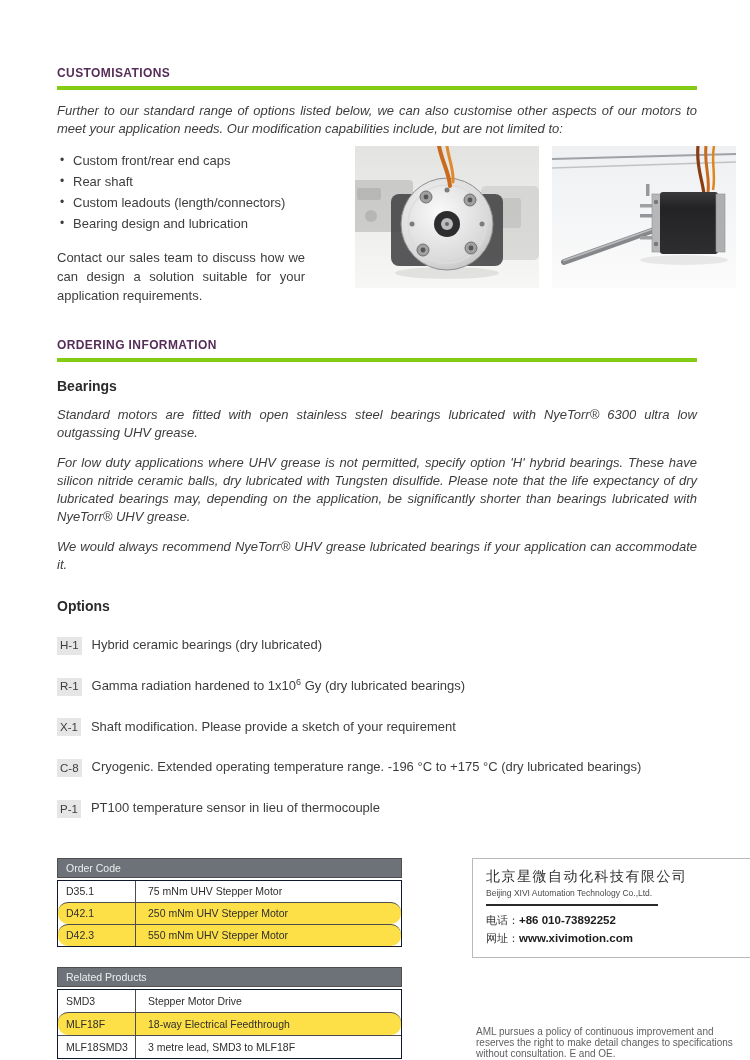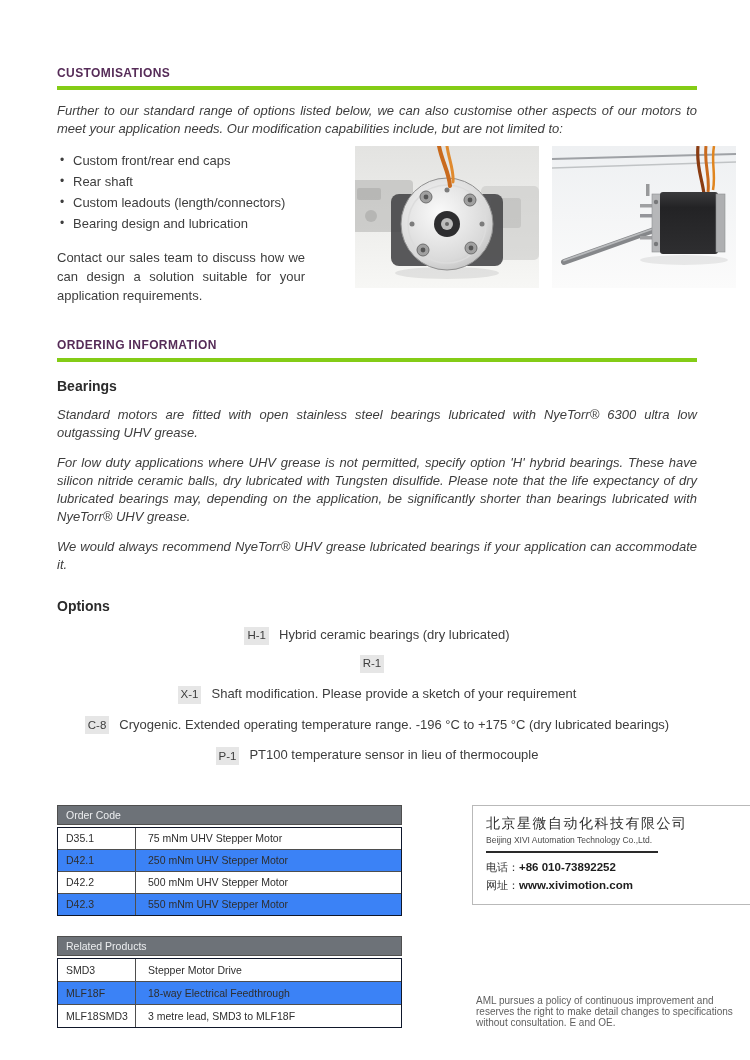--- a/index.html
+++ b/index.html
@@ -27,38 +27,38 @@
   ul.bullets li::before{content:"\2022";position:absolute;left:3px;top:0;font-size:12px;color:#3d3d3d;}
   .contact{font-size:13px;line-height:19px;text-align:justify;margin-top:14px;width:248px;}
   .photos{display:flex;gap:13px;}
   .photo{width:184px;height:142px;flex:none;overflow:hidden;}
   .photo svg{display:block;}
 
   .sub-head{font-size:14px;font-weight:bold;color:#2b2b2b;margin-top:16px;}
 
   
   .opt-list{margin-top:4px;}
-  .opt-row{display:flex;align-items:baseline;margin-top:10px;font-size:13px;line-height:15px;justify-content:center;}
+  .opt-row{display:flex;align-items:baseline;margin-top:20px;font-size:13px;line-height:15px;}
   .opt-badge{background:#e6e6e6;color:#3d3d3d;font-size:11.5px;padding:1.5px 3px;margin-right:10px;flex:none;}
   .opt-text sup{font-size:9px;}
 
   
   .bottom{display:flex;margin-top:40px;align-items:stretch;}
   .tables-col{width:387px;flex:none;}
   .tbl{width:345px;font-size:10.5px;color:#2e2e2e;}
   .tbl.related{margin-top:20px;}
   .tbl-head{
     background:#6d7278;color:#eceef0;border:1px solid #4e4e4e;
     height:18px;line-height:18px;padding-left:8px;font-size:10.5px;
   }
   .tbl-body{margin-top:2px;border:1px solid #0f172a;}
   .tbl-row{display:flex;height:21px;line-height:21px;border-top:1px solid #4e4e4e;background:#fff;}
   .tbl.related .tbl-row{height:22px;line-height:22px;}
   .tbl-row:first-child{border-top:none;}
-  .tbl-row.alt{background:#3b82f6;}
+  .tbl-row.alt{background:#fde047;border-radius:10px;}
   .cell-code{width:78px;flex:none;border-right:1px solid #4e4e4e;padding-left:8px;box-sizing:border-box;}
   .cell-desc{padding-left:12px;}
 
   .right-col{margin-left:28px;flex:1;display:flex;flex-direction:column;justify-content:space-between;}
   .supplier{border:1px solid #b9b9b9;width:282px;box-sizing:border-box;padding:9px 13px 11px;}
   .cn-name{font-size:14px;color:#2f2f2f;letter-spacing:1.5px;}
   .en-name{font-size:8.5px;color:#4a4a4a;margin-top:2px;}
   .sup-rule{border:none;border-top:2px solid #2a2a2a;width:172px;margin:6px 0 7px;}
   .sup-line{font-size:11px;margin-top:3px;color:#333;}
   .sup-line b{font-size:11.5px;color:#1d1d1d;}
@@ -176,20 +176,21 @@
   <p class="body">We would always recommend NyeTorr® UHV grease lubricated bearings if your application can accommodate it.</p>
 
   <div class="sub-head" style="margin-top:24px;">Options</div>
   <div class="opt-list">
     <div class="opt-row">
       <span class="opt-badge">H-1</span>
       <span class="opt-text"><span>Hybrid ceramic bearings (dry lubricated)</span><sup></sup><span></span></span>
     </div>
     <div class="opt-row">
       <span class="opt-badge">R-1</span>
+      <span class="opt-text"><span>Gamma radiation hardened to 1x10</span><sup>6</sup><span> Gy (dry lubricated bearings)</span></span>
     </div>
     <div class="opt-row">
       <span class="opt-badge">X-1</span>
       <span class="opt-text"><span>Shaft modification. Please provide a sketch of your requirement</span><sup></sup><span></span></span>
     </div>
     <div class="opt-row">
       <span class="opt-badge">C-8</span>
       <span class="opt-text"><span>Cryogenic. Extended operating temperature range. -196 °C to +175 °C (dry lubricated bearings)</span><sup></sup><span></span></span>
     </div>
     <div class="opt-row">
@@ -204,24 +205,20 @@
       <div class="tbl">
         <div class="tbl-head">Order Code</div>
         <div class="tbl-body">
           <div class="tbl-row">
             <span class="cell-code">D35.1</span>
             <span class="cell-desc">75 mNm UHV Stepper Motor</span>
           </div>
           <div class="tbl-row alt">
             <span class="cell-code">D42.1</span>
             <span class="cell-desc">250 mNm UHV Stepper Motor</span>
-          </div>
-          <div class="tbl-row">
-            <span class="cell-code">D42.2</span>
-            <span class="cell-desc">500 mNm UHV Stepper Motor</span>
           </div>
           <div class="tbl-row alt">
             <span class="cell-code">D42.3</span>
             <span class="cell-desc">550 mNm UHV Stepper Motor</span>
           </div>
         </div>
       </div>
 
       <div class="tbl related">
         <div class="tbl-head">Related Products</div>

